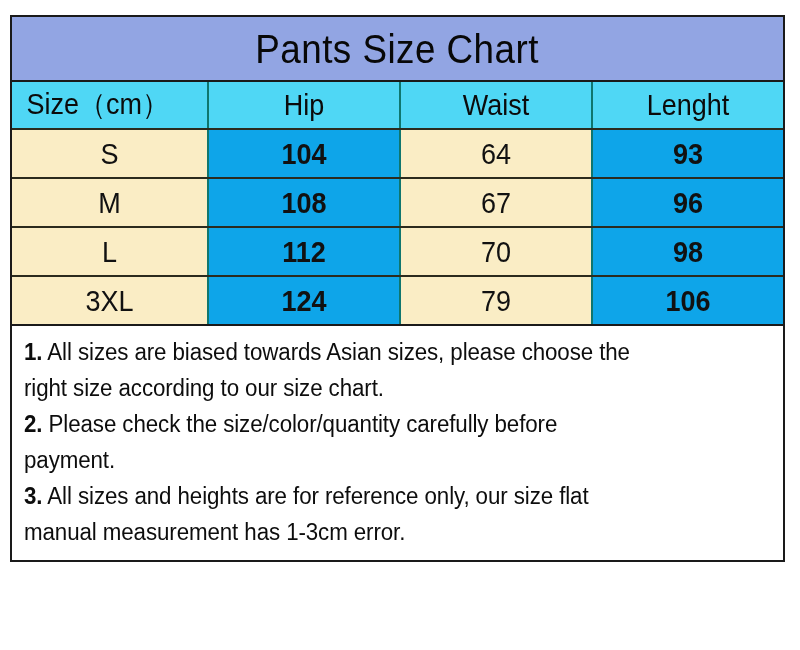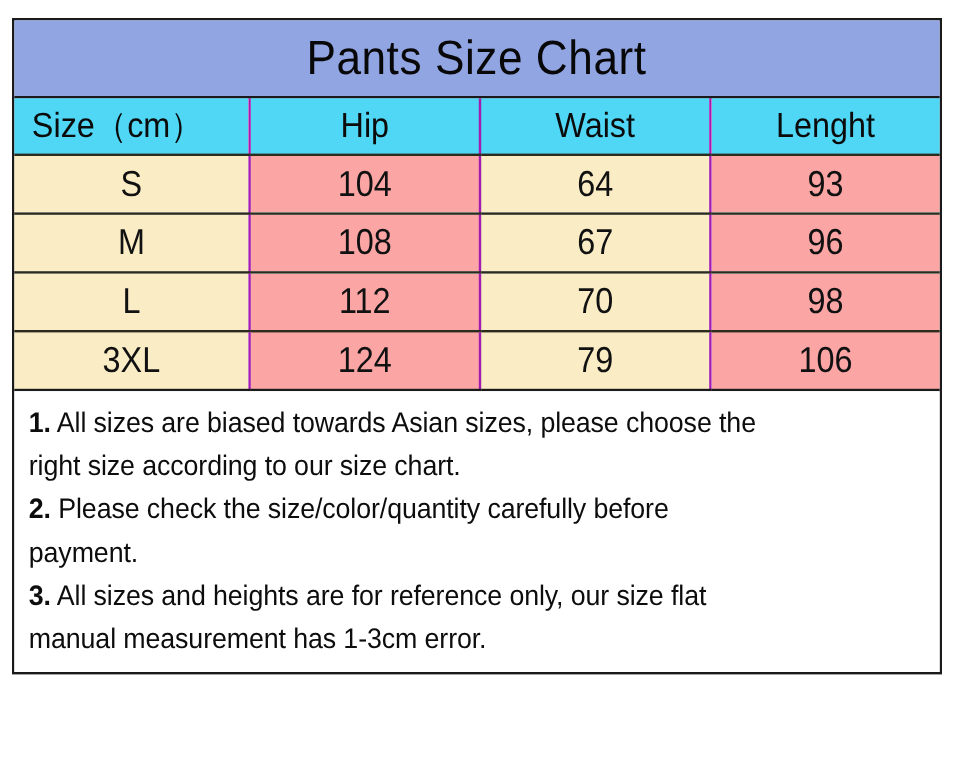--- a/index.html
+++ b/index.html
@@ -59,21 +59,21 @@
     width: 100%;
     table-layout: fixed;
   }
   table.size-table col.c-size   { width: 196px; }
   table.size-table col.c-hip    { width: 192px; }
   table.size-table col.c-waist  { width: 192px; }
   table.size-table col.c-length { width: 191px; }
 
   table.size-table th,
   table.size-table td {
-    border-right: 2px solid #a21caf;
+    border-right: 2px solid #0f766e;
     border-bottom: 2px solid #2b2b1e;
     text-align: center;
     vertical-align: middle;
     padding: 0;
     overflow: hidden;
   }
   table.size-table th:last-child,
   table.size-table td:last-child { border-right: none; }
 
   
@@ -102,21 +102,21 @@
     color: #111111;
   }
   tbody td .vcell {
     display: block;
     transform: scaleX(0.9);
     white-space: nowrap;
   }
   tbody tr:last-child td { border-bottom: 2px solid #1a1a1a; }
 
   td.col-cream { background: #faedc5; }
-  td.col-green { background: #fca5a5; }
+  td.col-green { background: #0ea5e9; font-weight: bold; }
 
   
   .notes {
     background: #ffffff;
     padding: 8px 12px 10px 12px;
     box-sizing: border-box;
   }
   .note-line {
     font-size: 23.5px;
     line-height: 36px;

